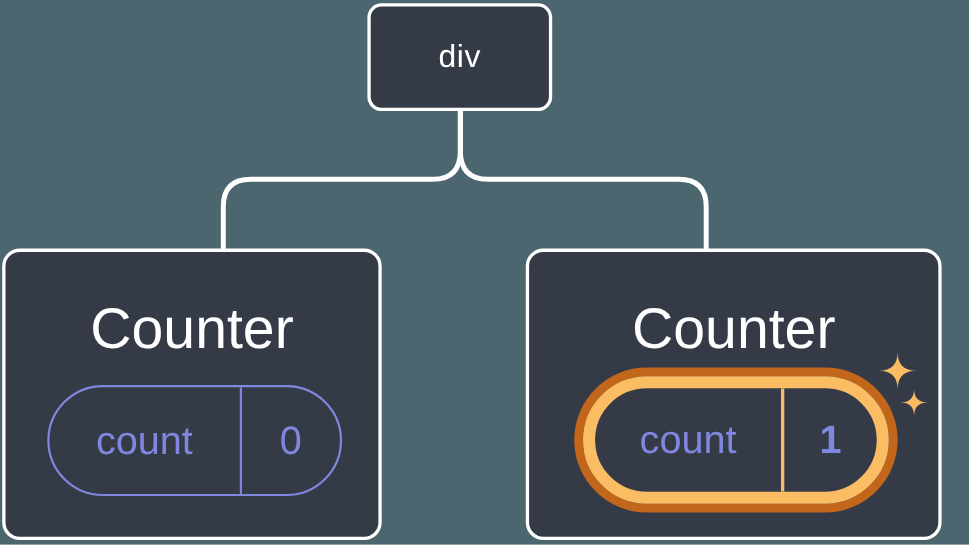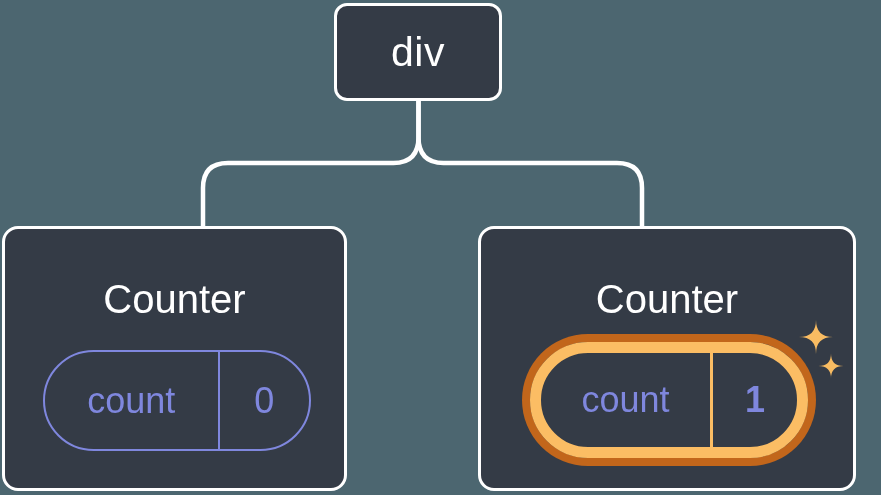--- a/index.html
+++ b/index.html
@@ -21,40 +21,40 @@
     left: 334px; top: 3px;
     width: 168px; height: 98px;
     box-sizing: border-box;
     background: #343b46;
     border: 3.5px solid #ffffff;
     border-radius: 13px;
     display: flex; align-items: center; justify-content: center;
   }
   .node-root-label {
     color: #ffffff;
-    font-size: 41px;
+    font-size: 29px;
     letter-spacing: 0.5px;
   }
   .card {
     position: absolute;
     top: 226px;
     height: 265px;
     box-sizing: border-box;
     background: #343b46;
     border: 3.5px solid #ffffff;
     border-radius: 16px;
   }
   .card-left  { left: 2px;   width: 345px; }
   .card-right { left: 478px; width: 378px; }
   .card-title {
     position: absolute;
     top: 48px; left: 0; right: 0;
     text-align: center;
     color: #ffffff;
-    font-size: 40px;
+    font-size: 52px;
     line-height: 44px;
   }
   .pill {
     position: absolute;
     left: 38px; top: 121px;
     width: 268px; height: 101px;
     box-sizing: border-box;
     border: 2.5px solid #7f87de;
     border-radius: 999px;
     display: flex;

